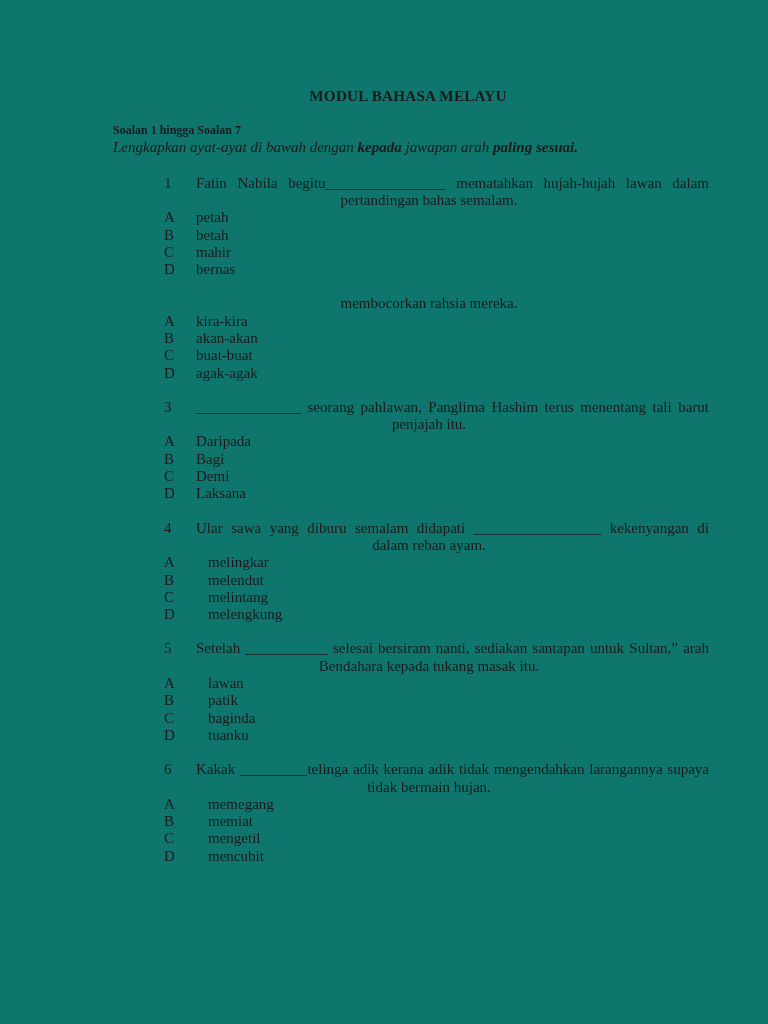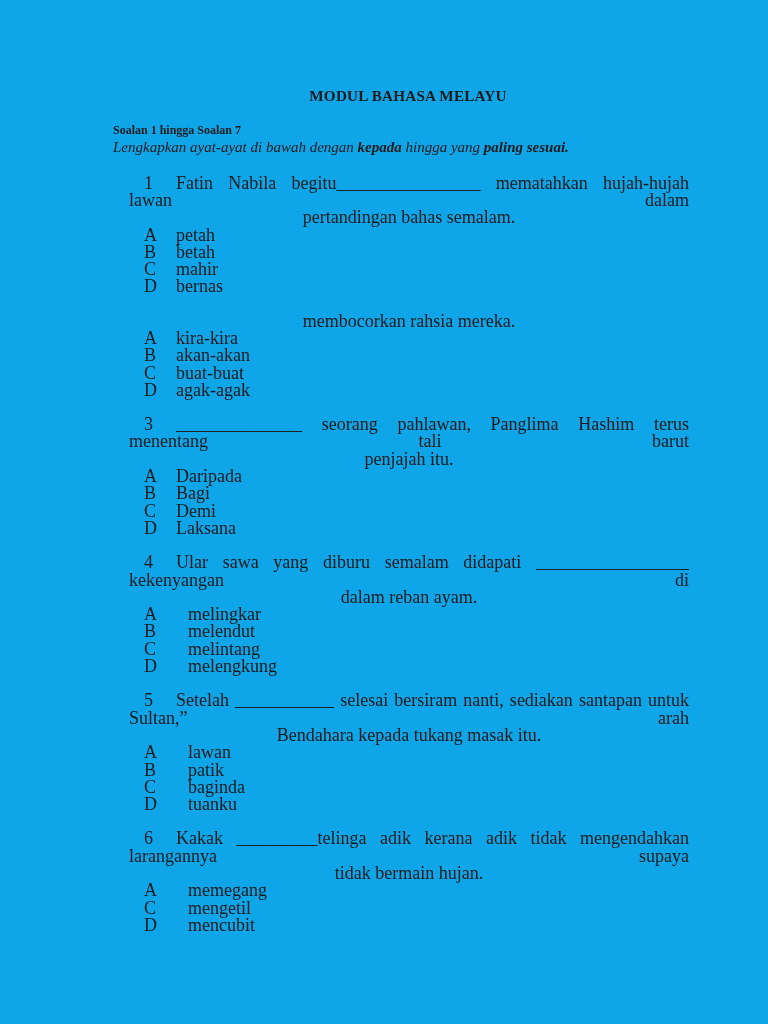--- a/index.html
+++ b/index.html
@@ -12,21 +12,21 @@
     height: 1024px;
     overflow: hidden;
     font-family: "Liberation Serif", serif;
     color: #1a1a1a;
   }
   .page {
     box-sizing: border-box;
     width: 768px;
     height: 1024px;
     padding: 87px 65px 0 113px;
-    background: #0ea5e9;
+    background: #0f766e;
   }
   .doc-title {
     margin: 0 0 18px 0;
     font-size: 15.2px;
     font-weight: bold;
     line-height: 17.2px;
     text-align: center;
     letter-spacing: 0.2px;
   }
   .section-heading {
@@ -38,22 +38,22 @@
   .instruction {
     margin: 0 0 18px 0;
     font-size: 15px;
     font-style: italic;
     line-height: 17.2px;
   }
   .instruction .b { font-weight: bold; }
 
   .question {
     width: 560px;
-    margin: 0 0 17px 16px;
-    font-size: 18px;
+    margin: 0 0 17px 36px;
+    font-size: 15px;
     line-height: 17.3px;
   }
   .q-line1 {
     margin: 0;
     text-align: justify;
     text-align-last: justify;
     text-indent: 15px;
     white-space: normal;
   }
   .q-line2 {
@@ -81,21 +81,21 @@
 </head>
 <body>
 
 <div class="page">
 
   <h1 class="doc-title">MODUL BAHASA MELAYU</h1>
 
   <p class="section-heading">Soalan 1 hingga Soalan 7</p>
 
   <p class="instruction">
-    <span class="ins">Lengkapkan ayat-ayat di bawah dengan </span><span class="ins b">kepada</span><span class="ins"> hingga yang </span><span class="ins b">paling sesuai.</span>
+    <span class="ins">Lengkapkan ayat-ayat di bawah dengan </span><span class="ins b">kepada</span><span class="ins"> jawapan arah </span><span class="ins b">paling sesuai.</span>
   </p>
 
   <div id="questions">
   <section class="question">
     <p class="q-line1">
       <span class="q-num">1</span><span class="q-body">Fatin Nabila begitu________________ mematahkan hujah-hujah lawan dalam</span>
     </p>
     <p class="q-line2">pertandingan bahas semalam.</p>
     <ul class="options">
 
@@ -203,20 +203,23 @@
     <p class="q-line1">
       <span class="q-num">6</span><span class="q-body">Kakak _________telinga adik kerana adik tidak mengendahkan larangannya supaya</span>
     </p>
     <p class="q-line2">tidak bermain hujan.</p>
     <ul class="options">
 
     <li class="option">
         <span class="opt-letter">A</span><span class="opt-text">memegang</span>
       </li>
           <li class="option">
+        <span class="opt-letter">B</span><span class="opt-text">memiat</span>
+      </li>
+          <li class="option">
         <span class="opt-letter">C</span><span class="opt-text">mengetil</span>
       </li>
           <li class="option">
         <span class="opt-letter">D</span><span class="opt-text">mencubit</span>
       </li>
         </ul>
   </section>
 </div>
 
 </div>

